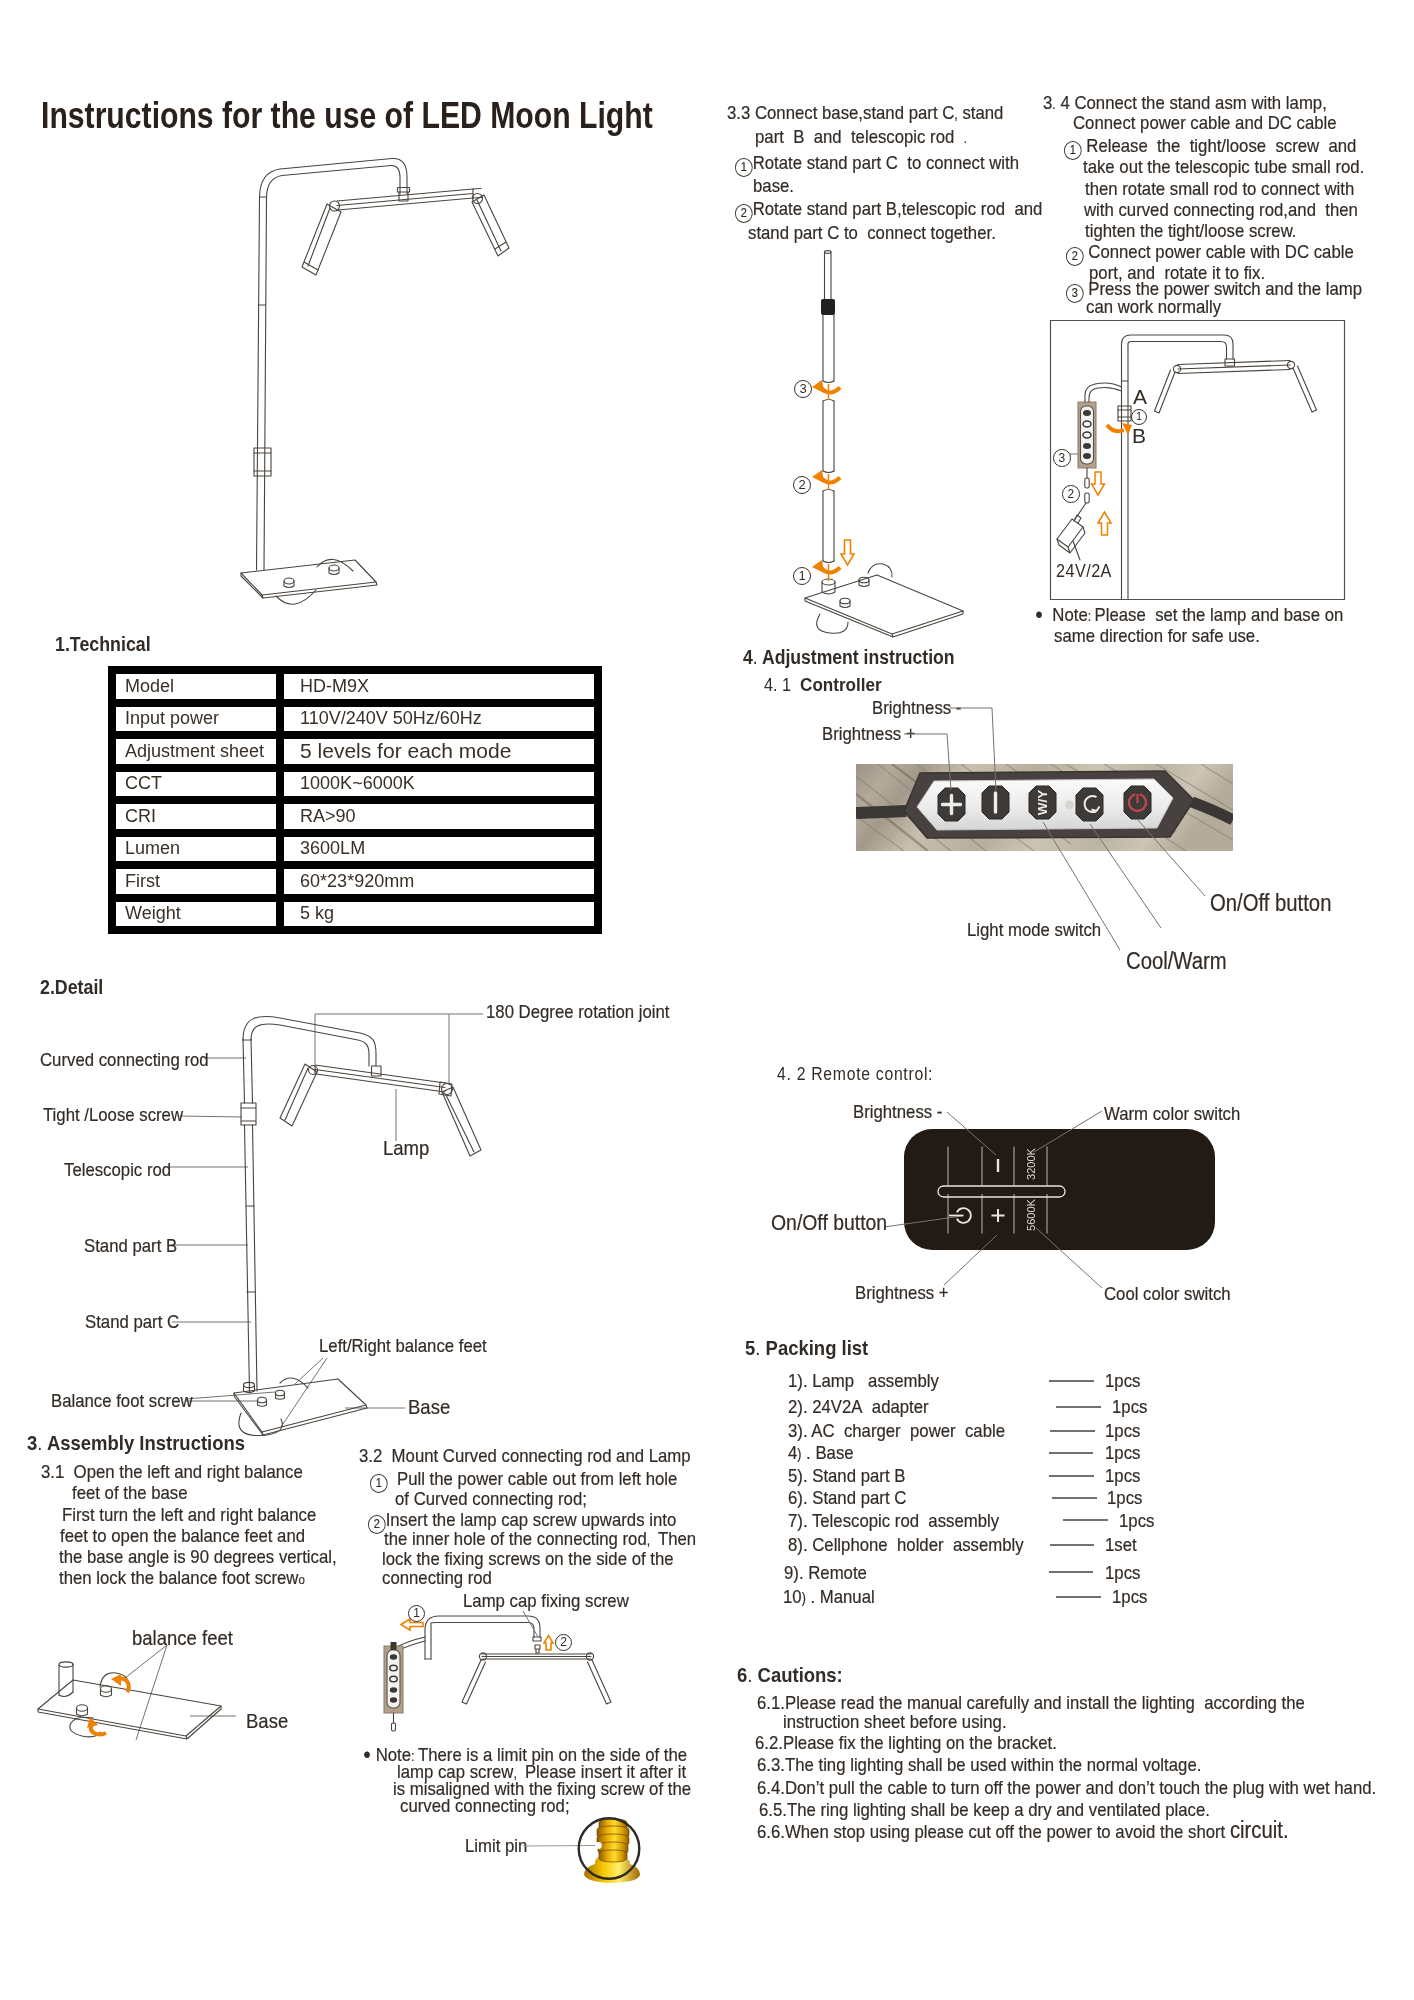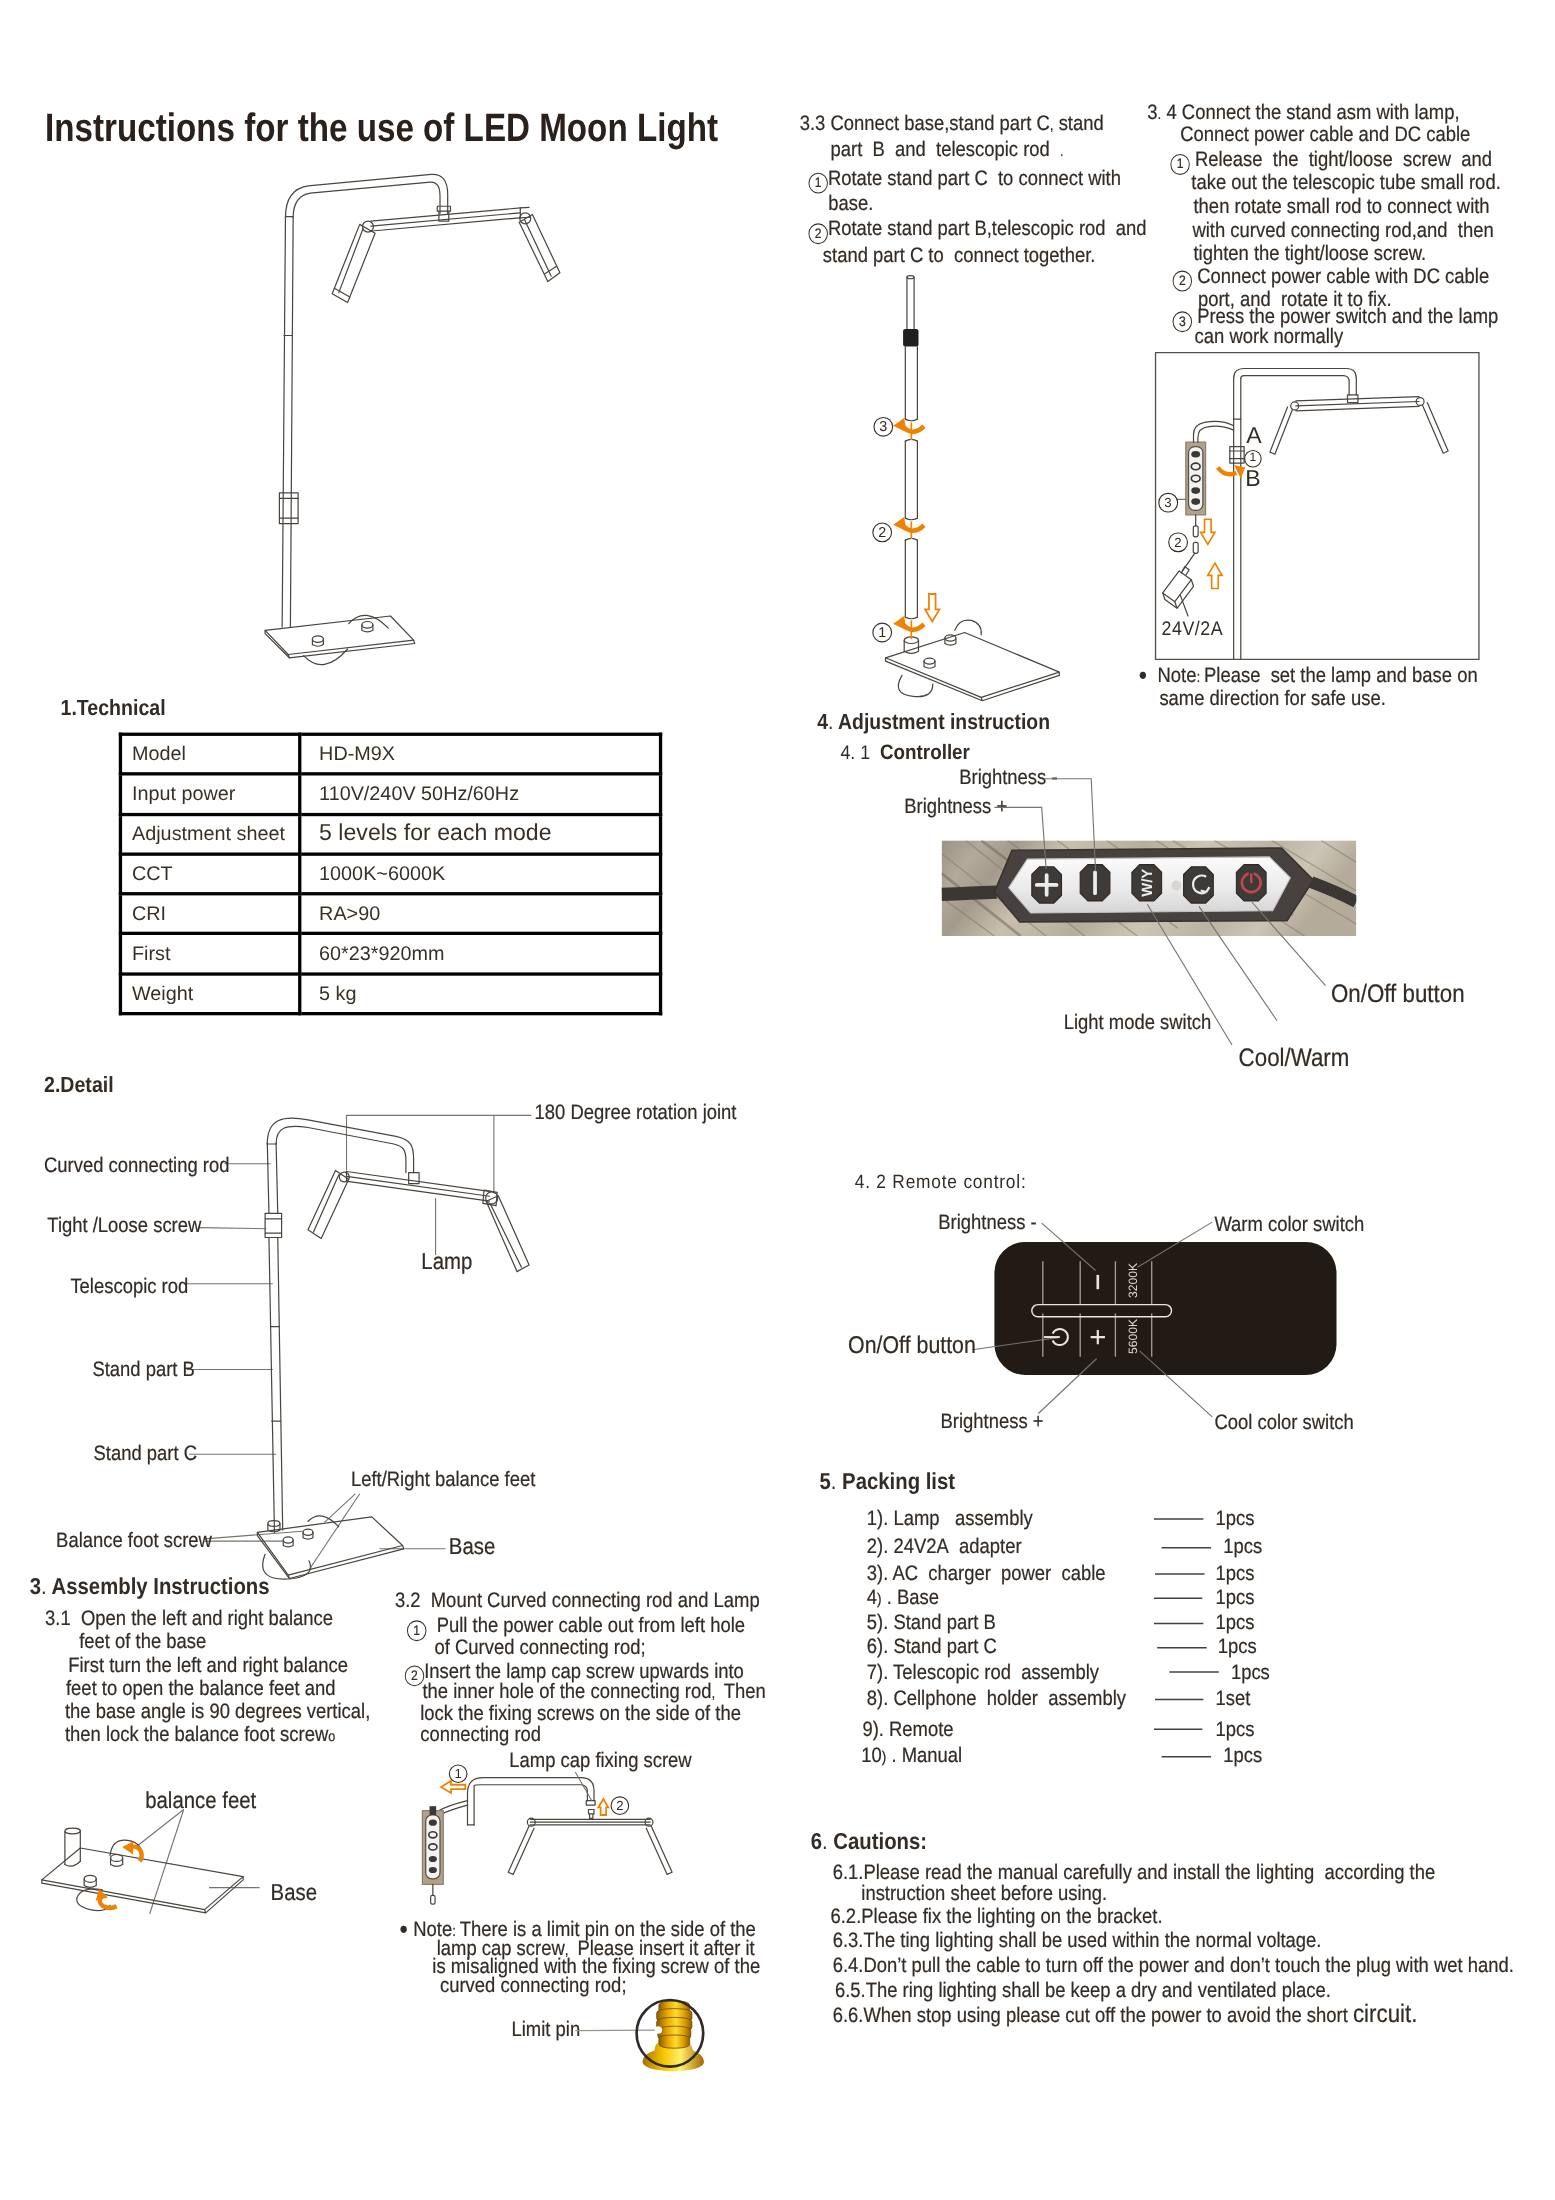--- a/index.html
+++ b/index.html
@@ -153,31 +153,35 @@
         </tr>
 <tr>
           <td class="c1">CCT</td>
           <td class="c2">1000K~6000K</td>
         </tr>
 <tr>
           <td class="c1">CRI</td>
           <td class="c2">RA&gt;90</td>
         </tr>
 <tr>
+          <td class="c1">Lumen</td>
+          <td class="c2">3600LM</td>
+        </tr>
+<tr>
           <td class="c1">First</td>
           <td class="c2">60*23*920mm</td>
         </tr>
 <tr>
           <td class="c1">Weight</td>
           <td class="c2">5 kg</td>
         </tr>
 </tbody>
 </table>
 <style>
-#page td{border:3px solid #000000;padding:0 12px 0 9px;height:24.5px;vertical-align:middle;white-space:nowrap;font-size:18px;}
+#page td{border:8px solid #000000;padding:0 12px 0 9px;height:24.5px;vertical-align:middle;white-space:nowrap;font-size:18px;}
 #page td.c2{padding-left:16px;}
 </style>
 
 <div class="abs b" style="left:40px;top:976px;font-size:20px;transform:scaleX(0.89);transform-origin:0 0;">2.Detail</div>
 
 <div class="abs b" style="left:27px;top:1431px;font-size:21px;transform:scaleX(0.88);transform-origin:0 0;"><span style="font-weight:bold;">3</span><span style="font-weight:normal;">.</span> Assembly Instructions</div>
 <div class="t" style="left:41px;top:1461px;">3.1&nbsp;&nbsp;Open the left and right balance</div>
 <div class="t" style="left:72px;top:1482px;">feet of the base</div>
 <div class="t" style="left:62px;top:1504px;">First turn the left and right balance</div>
 <div class="t" style="left:60px;top:1525px;">feet to open the balance feet and</div>

